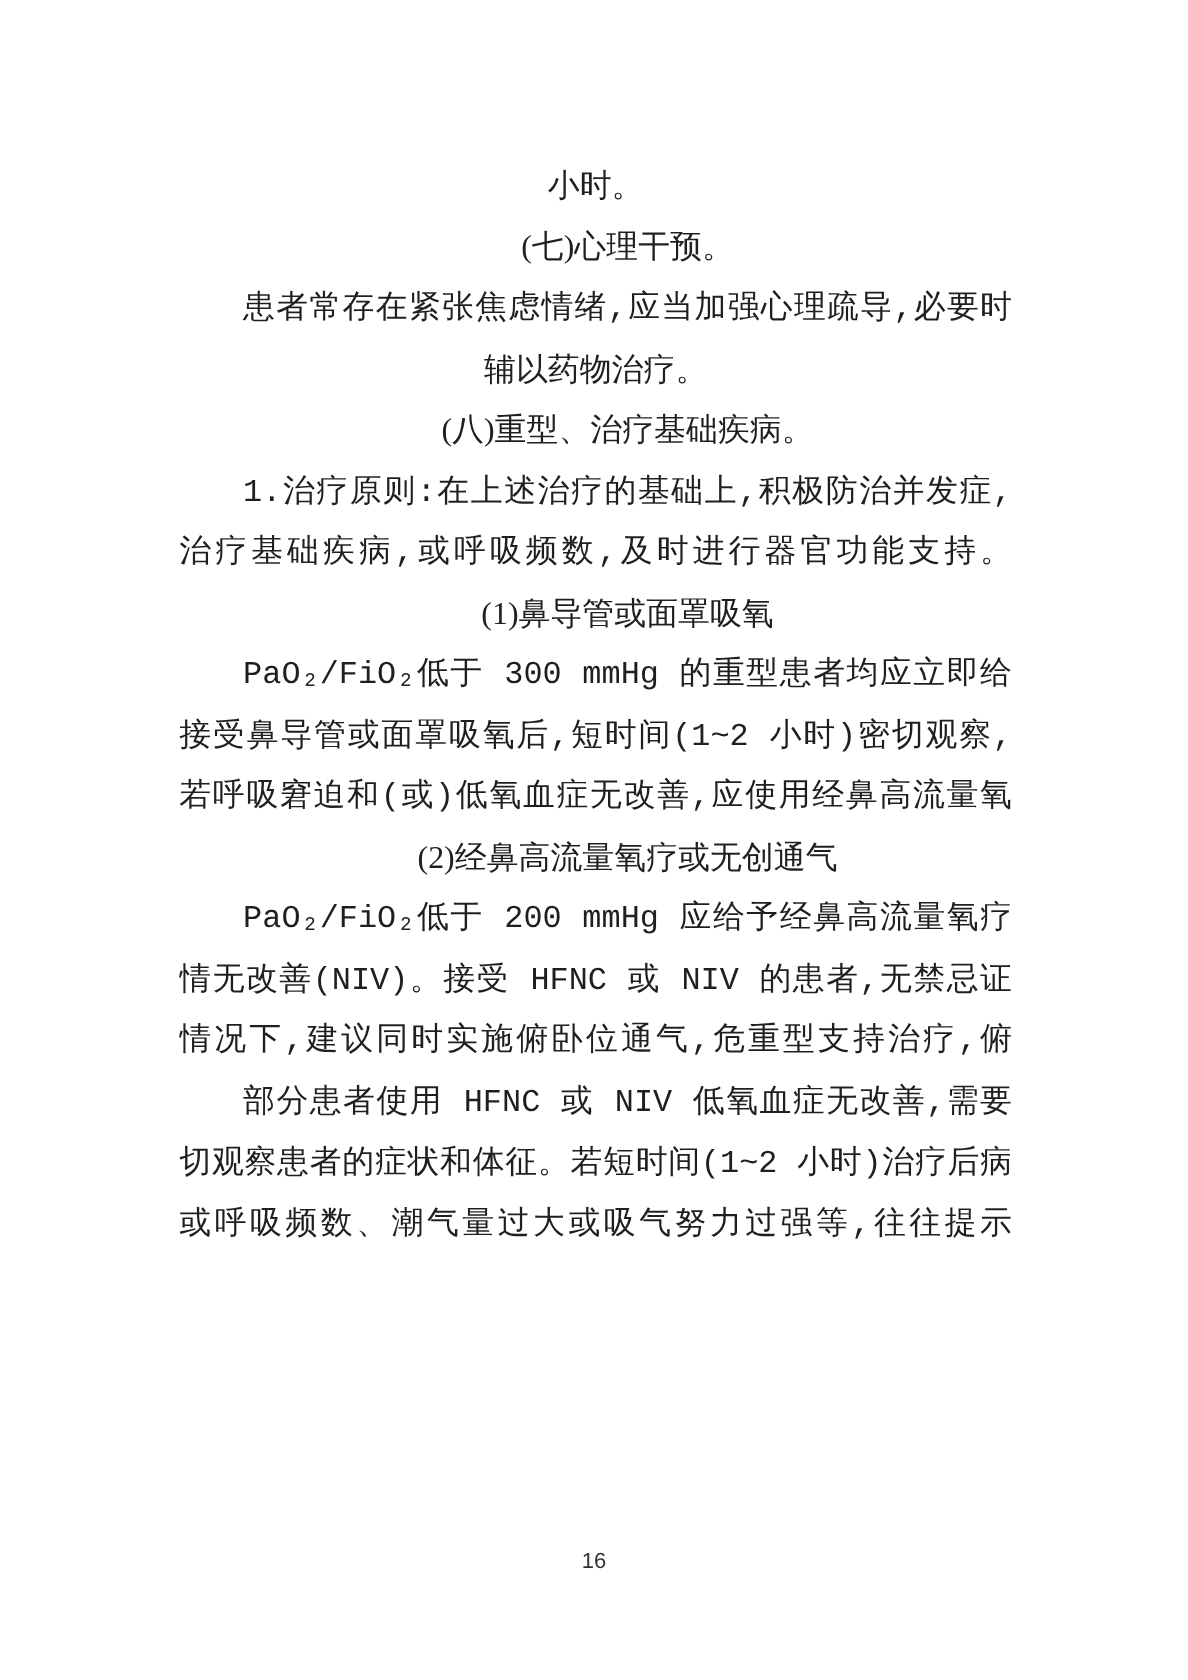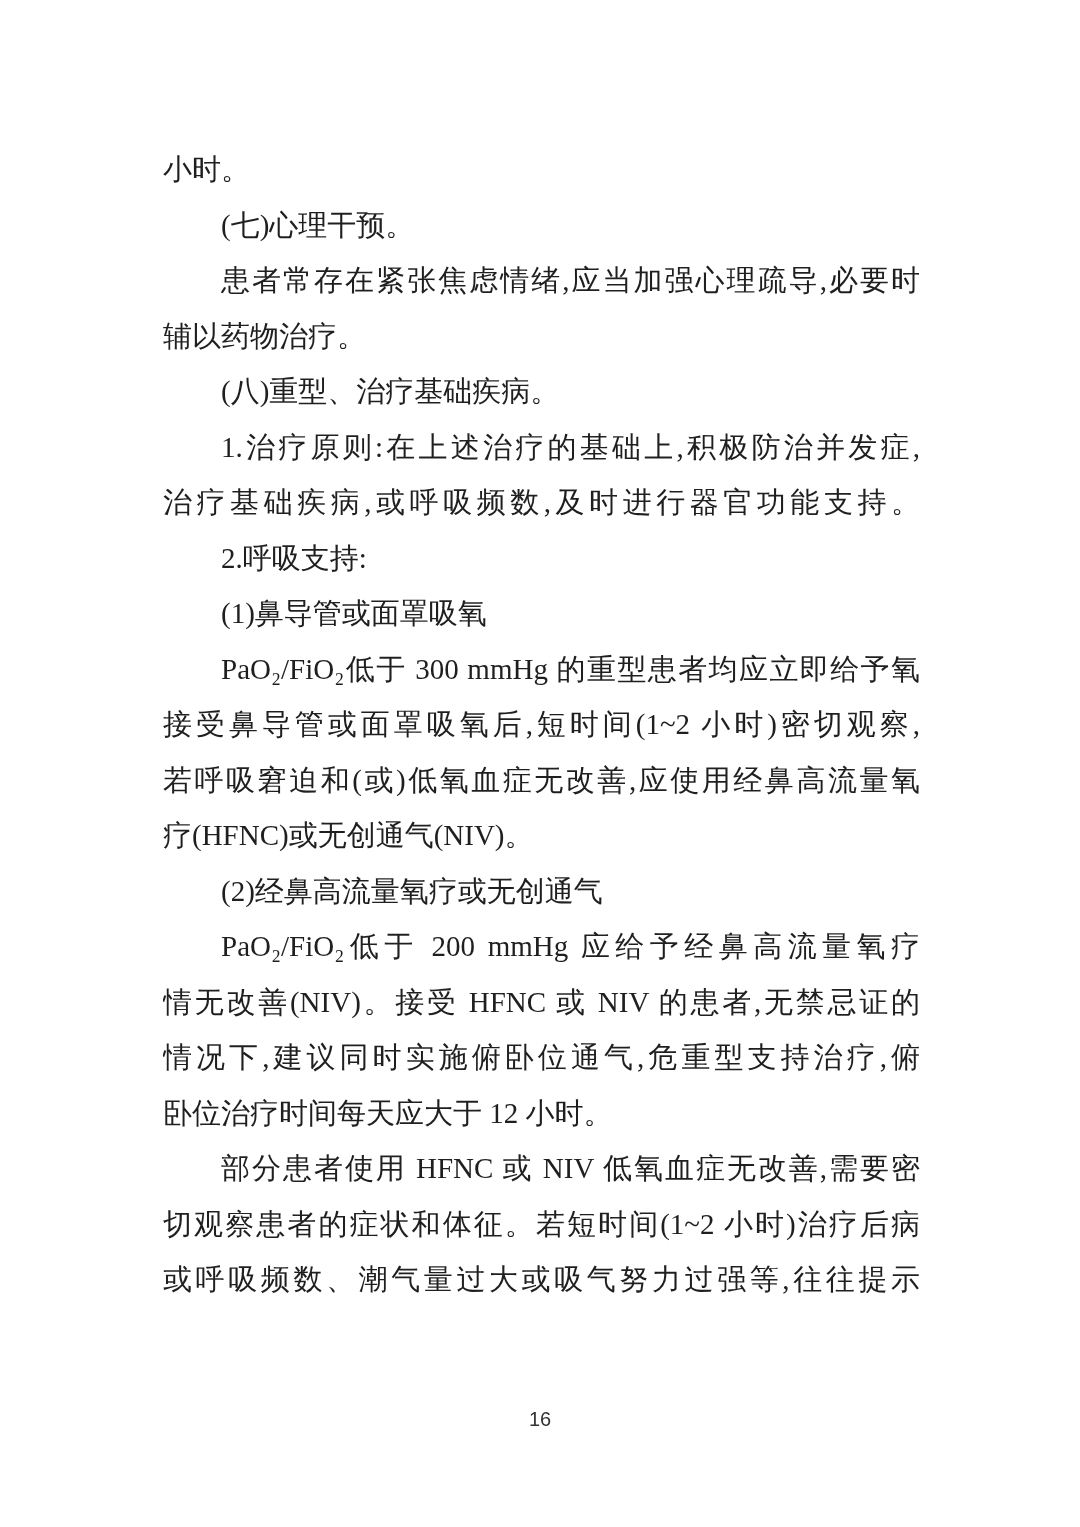--- a/index.html
+++ b/index.html
@@ -21,25 +21,26 @@
     left: 163px;
     top: 142px;
     width: 757px;
   }
   .line {
     font-size: 29px;
     line-height: 55.5px;
     height: 55.5px;
     white-space: pre-wrap;
     overflow: hidden;
-    text-align: left;
+    text-align: center;
   }
   .line.justify {
     text-align: justify;
     text-align-last: justify;
+    font-family: Liberation Mono, monospace;
   }
   .line.indent {
     text-indent: 58px;
   }
   .page-footer {
     position: absolute;
     left: 0;
     right: 0;
     top: 1408px;
     text-align: center;
@@ -55,31 +56,28 @@
 
 <div class="page">
   <main class="text-block">
       <div class="line">小时。</div>
       <div class="line indent">(七)心理干预。</div>
       <div class="line indent justify">患者常存在紧张焦虑情绪,应当加强心理疏导,必要时</div>
       <div class="line">辅以药物治疗。</div>
       <div class="line indent">(八)重型、治疗基础疾病。</div>
       <div class="line indent justify">1.治疗原则:在上述治疗的基础上,积极防治并发症,</div>
       <div class="line justify">治疗基础疾病,或呼吸频数,及时进行器官功能支持。</div>
-      <div class="line indent">2.呼吸支持:</div>
       <div class="line indent">(1)鼻导管或面罩吸氧</div>
       <div class="line indent justify">PaO₂/FiO₂低于 300 mmHg 的重型患者均应立即给予氧疗。</div>
       <div class="line justify">接受鼻导管或面罩吸氧后,短时间(1~2 小时)密切观察,</div>
       <div class="line justify">若呼吸窘迫和(或)低氧血症无改善,应使用经鼻高流量氧</div>
-      <div class="line">疗(HFNC)或无创通气(NIV)。</div>
       <div class="line indent">(2)经鼻高流量氧疗或无创通气</div>
       <div class="line indent justify">PaO₂/FiO₂低于 200 mmHg 应给予经鼻高流量氧疗(HFNC)</div>
       <div class="line justify">情无改善(NIV)。接受 HFNC 或 NIV 的患者,无禁忌证的</div>
       <div class="line justify">情况下,建议同时实施俯卧位通气,危重型支持治疗,俯</div>
-      <div class="line">卧位治疗时间每天应大于 12 小时。</div>
       <div class="line indent justify">部分患者使用 HFNC 或 NIV 低氧血症无改善,需要密</div>
       <div class="line justify">切观察患者的症状和体征。若短时间(1~2 小时)治疗后病</div>
       <div class="line justify">或呼吸频数、潮气量过大或吸气努力过强等,往往提示 HFNC</div>
     </main>
   <footer class="page-footer">
     <span class="page-number">16</span>
   </footer>
 </div>
 
 </body></html>

